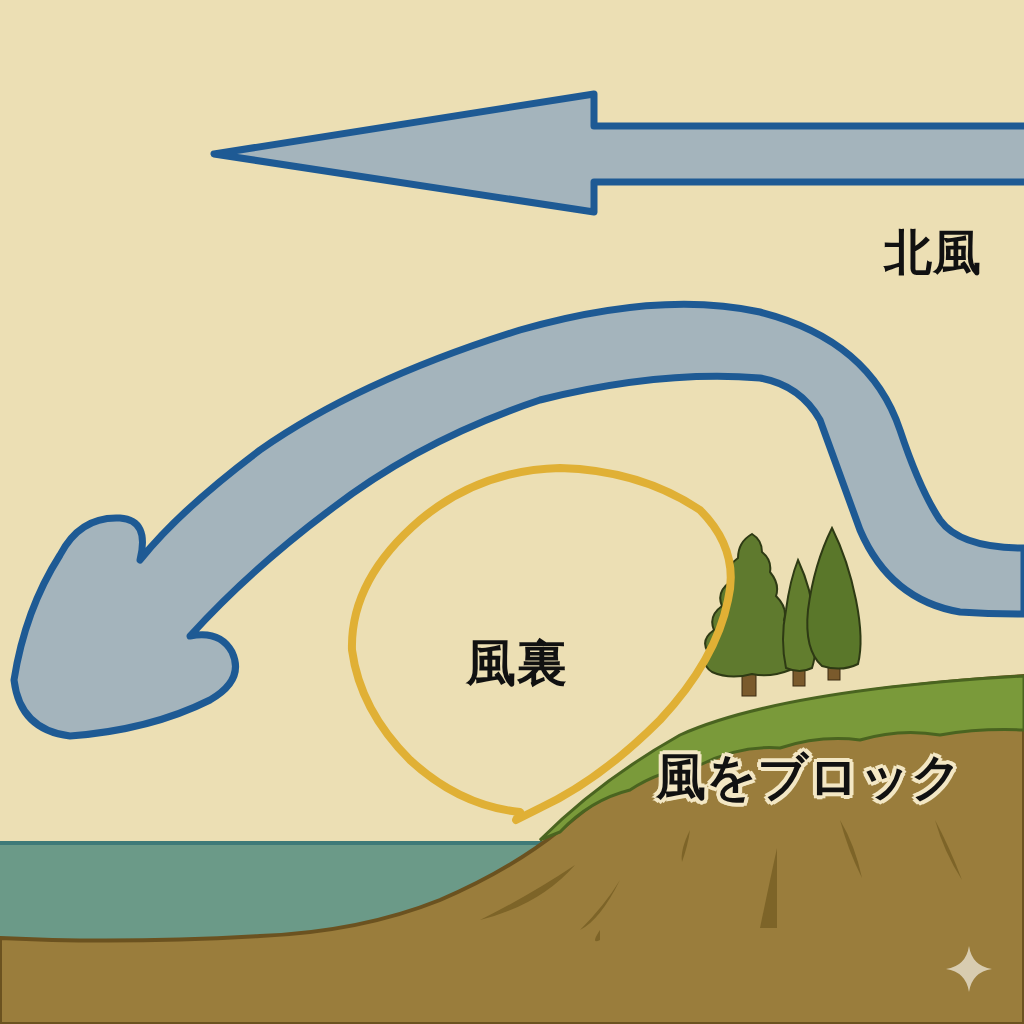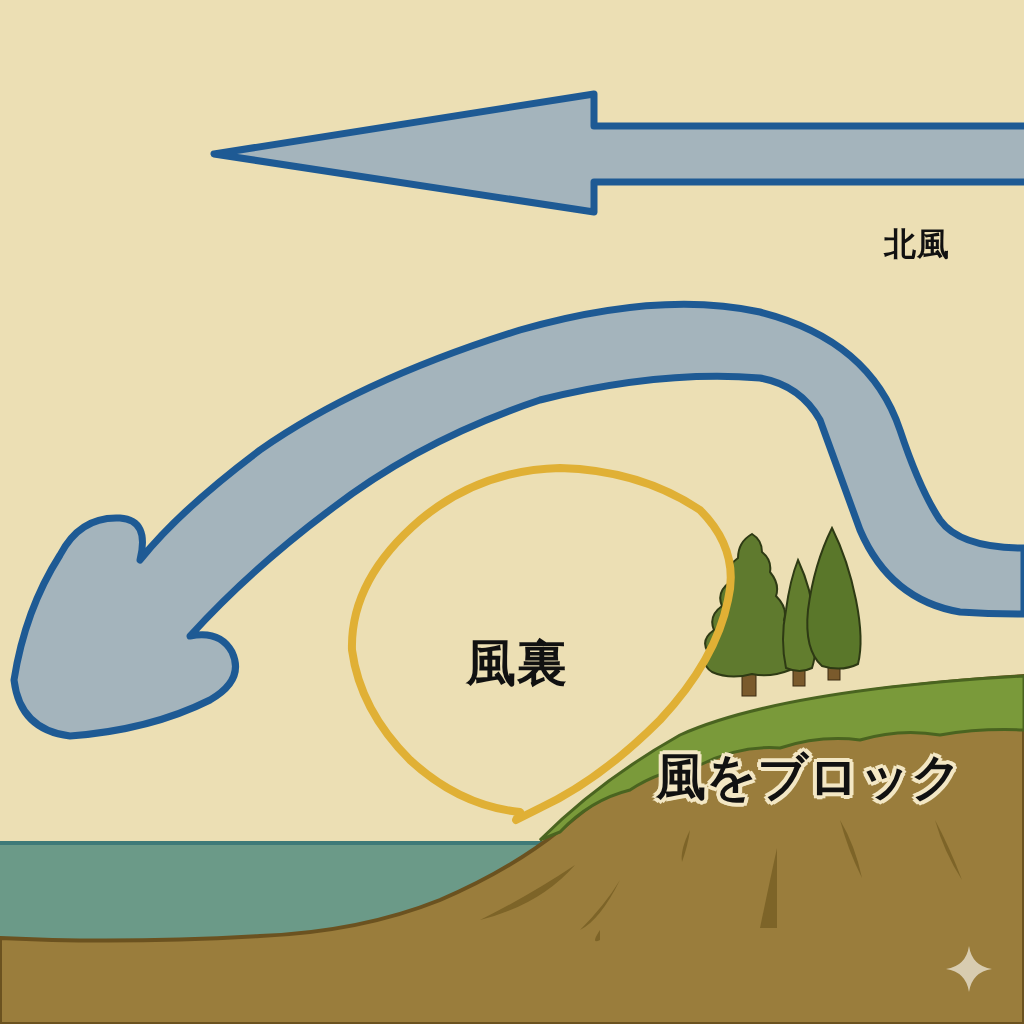--- a/index.html
+++ b/index.html
@@ -7,21 +7,21 @@
     .scene { position: relative; width: 1024px; height: 1024px; }
     svg.art { position: absolute; left: 0; top: 0; width: 1024px; height: 1024px; }
     .label {
       position: absolute;
       font-family: "DejaVu Sans", "Liberation Sans", sans-serif;
       font-weight: bold;
       color: #111111;
       white-space: nowrap;
       line-height: 1;
     }
-    .label-north { left: 884px; top: 228px; font-size: 32px; letter-spacing: 1px; }
+    .label-north { left: 884px; top: 228px; font-size: 48px; letter-spacing: 1px; }
     .label-lee { left: 466px; top: 638px; font-size: 50px; letter-spacing: 1px; }
     .label-block {
       left: 656px; top: 752px; font-size: 50px; letter-spacing: 0px;
       color: #111111;
       text-shadow:
         -3px -3px 0 #f3e7c4, 3px -3px 0 #f3e7c4, -3px 3px 0 #f3e7c4, 3px 3px 0 #f3e7c4,
         0 -4px 0 #f3e7c4, 0 4px 0 #f3e7c4, -4px 0 0 #f3e7c4, 4px 0 0 #f3e7c4;
     }
     .sparkle { position: absolute; left: 944px; top: 944px; width: 50px; height: 50px; }
   </style>

